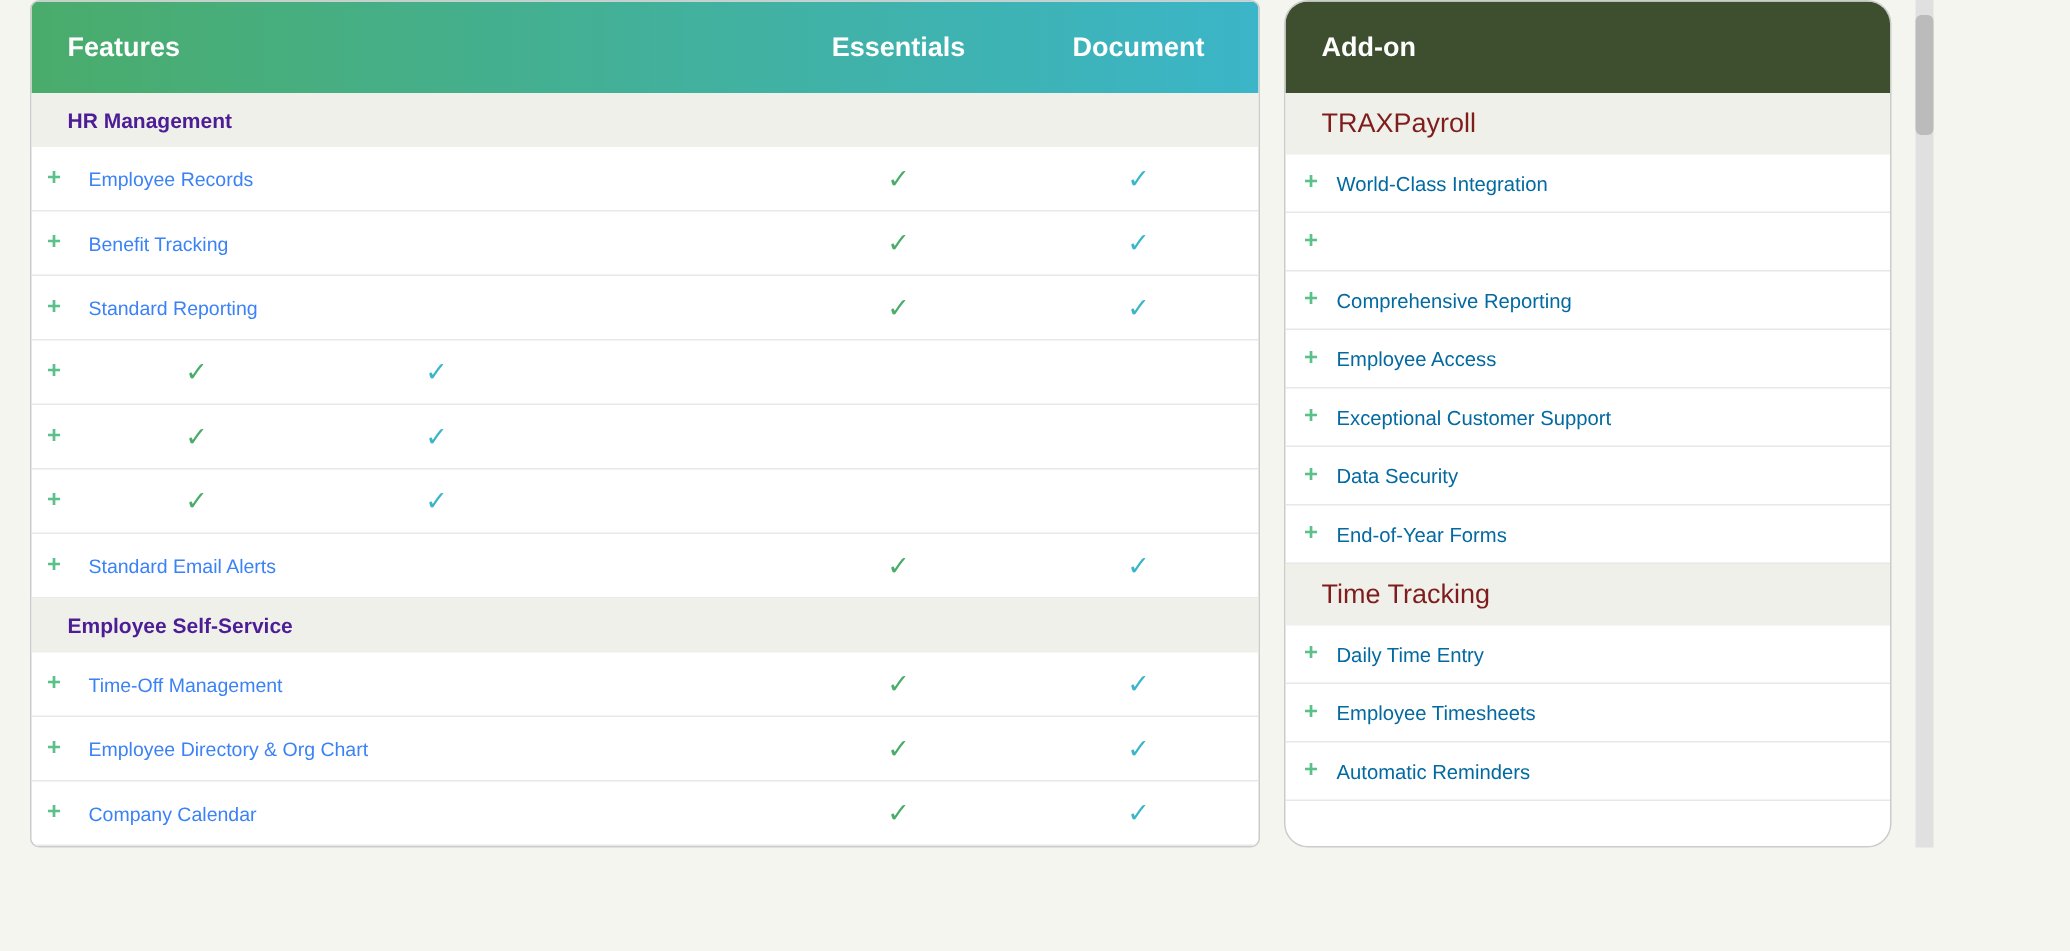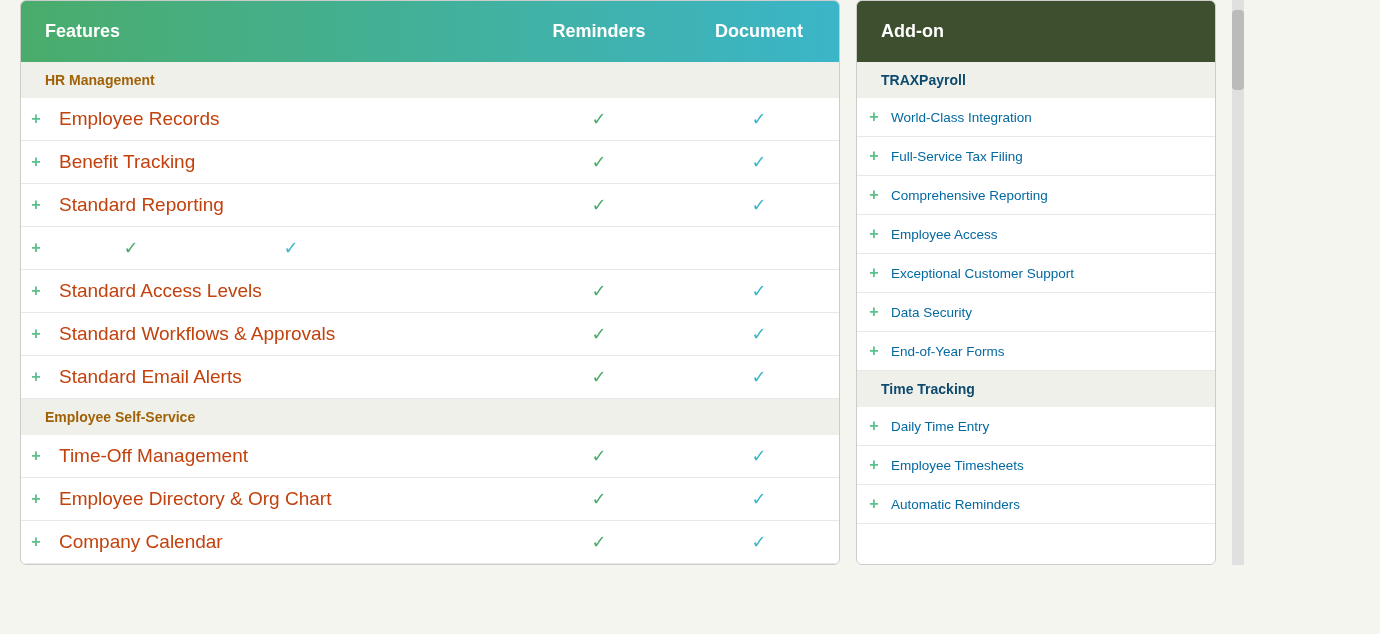--- a/index.html
+++ b/index.html
@@ -53,83 +53,83 @@
       width: 160px;
       text-align: center;
       padding: 20px 10px;
     }
 
     .section-header {
       background: #f0f0eb;
       padding: 10px 24px;
       font-weight: bold;
       font-size: 14px;
-      color: #a16207;
+      color: #4c1d95;
     }
 
     .feature-row {
       display: flex;
       align-items: center;
       border-bottom: 1px solid #e8e8e8;
       padding: 10px 0;
     }
 
     .feature-row .plus-icon {
       width: 30px;
       text-align: center;
       color: #5bc08a;
       font-size: 16px;
       font-weight: bold;
     }
 
     .feature-row .feature-name {
       flex: 1;
       padding-left: 8px;
-      color: #c2410c;
-      font-size: 19px;
+      color: #3b82f6;
+      font-size: 13px;
     }
 
     .feature-row .check-col {
       width: 160px;
       text-align: center;
     }
 
     .check-green {
       color: #4aac6b;
       font-size: 18px;
     }
 
     .check-blue {
       color: #3bb5c8;
       font-size: 18px;
     }
 
     
     .right-panel {
-      width: 360px;
+      width: 405px;
       border: 1px solid #ccc;
-      border-radius: 6px;
+      border-radius: 16px;
       overflow: hidden;
       background: #fff;
     }
 
     .right-header {
       background: #3d4f2e;
       color: white;
       font-weight: bold;
       font-size: 18px;
       padding: 20px 24px;
     }
 
     .addon-section-header {
       background: #f0f0eb;
       padding: 10px 24px;
-      font-weight: bold;
-      font-size: 14px;
-      color: #0c4a6e;
+      font-weight: normal;
+      font-size: 18px;
+      color: #7f1d1d;
     }
 
     .addon-row {
       display: flex;
       align-items: center;
       border-bottom: 1px solid #e8e8e8;
       padding: 10px 0;
     }
 
     .addon-row .plus-icon {
@@ -163,21 +163,21 @@
     }
   </style>
 </head>
 <body>
 
 <div class="page-container">
 
   <div class="left-panel">
     <div class="left-header">
       <div class="col-features">Features</div>
-      <div class="col-essentials">Reminders</div>
+      <div class="col-essentials">Essentials</div>
       <div class="col-advantage">Document</div>
     </div>
 
     <div class="section-header">HR Management</div>
 
     <div class="feature-row">
       <span class="plus-icon">+</span>
       <span class="feature-name">Employee Records</span>
       <div class="check-col"><span class="check-green">✓</span></div>
       <div class="check-col"><span class="check-blue">✓</span></div>
@@ -198,28 +198,26 @@
     </div>
 
     <div class="feature-row">
       <span class="plus-icon">+</span>
       <div class="check-col"><span class="check-green">✓</span></div>
       <div class="check-col"><span class="check-blue">✓</span></div>
     </div>
 
     <div class="feature-row">
       <span class="plus-icon">+</span>
-      <span class="feature-name">Standard Access Levels</span>
-      <div class="check-col"><span class="check-green">✓</span></div>
-      <div class="check-col"><span class="check-blue">✓</span></div>
-    </div>
-
-    <div class="feature-row">
-      <span class="plus-icon">+</span>
-      <span class="feature-name">Standard Workflows &amp; Approvals</span>
+      <div class="check-col"><span class="check-green">✓</span></div>
+      <div class="check-col"><span class="check-blue">✓</span></div>
+    </div>
+
+    <div class="feature-row">
+      <span class="plus-icon">+</span>
       <div class="check-col"><span class="check-green">✓</span></div>
       <div class="check-col"><span class="check-blue">✓</span></div>
     </div>
 
     <div class="feature-row">
       <span class="plus-icon">+</span>
       <span class="feature-name">Standard Email Alerts</span>
       <div class="check-col"><span class="check-green">✓</span></div>
       <div class="check-col"><span class="check-blue">✓</span></div>
     </div>
@@ -253,21 +251,20 @@
 
     <div class="addon-section-header">TRAXPayroll</div>
 
     <div class="addon-row">
       <span class="plus-icon">+</span>
       <span class="addon-name">World-Class Integration</span>
     </div>
 
     <div class="addon-row">
       <span class="plus-icon">+</span>
-      <span class="addon-name">Full-Service Tax Filing</span>
     </div>
 
     <div class="addon-row">
       <span class="plus-icon">+</span>
       <span class="addon-name">Comprehensive Reporting</span>
     </div>
 
     <div class="addon-row">
       <span class="plus-icon">+</span>
       <span class="addon-name">Employee Access</span>

